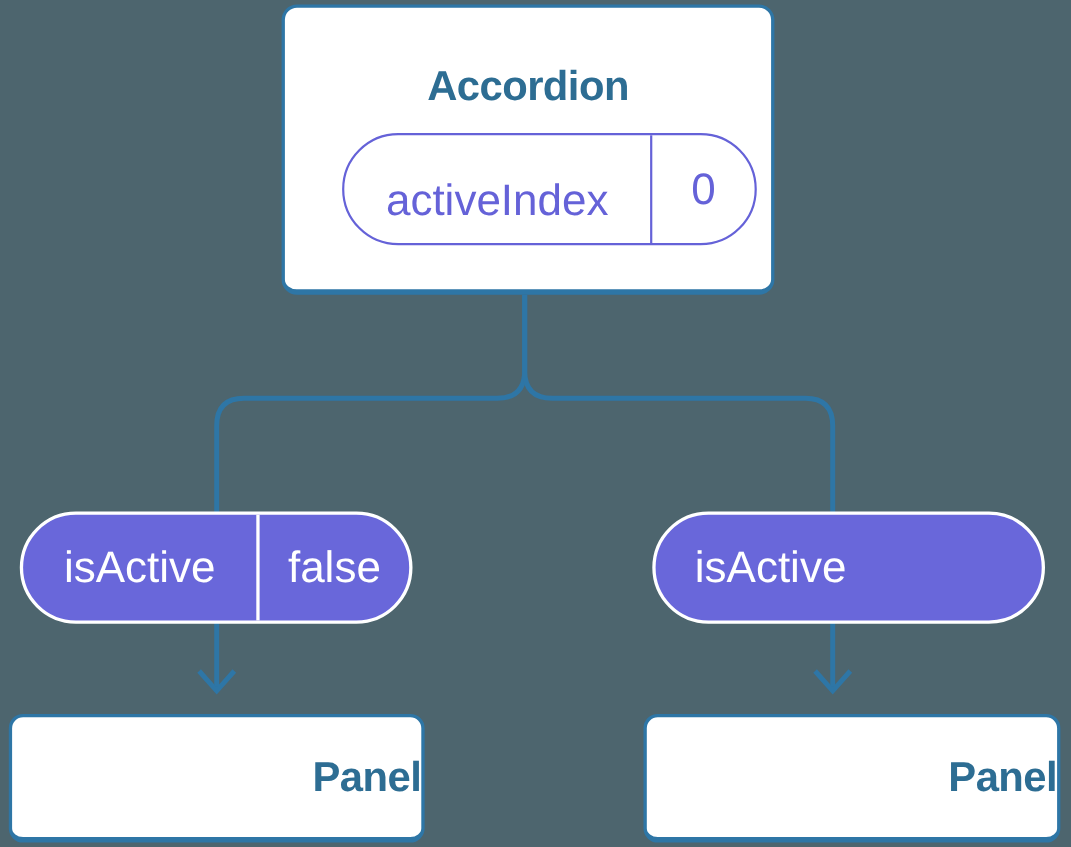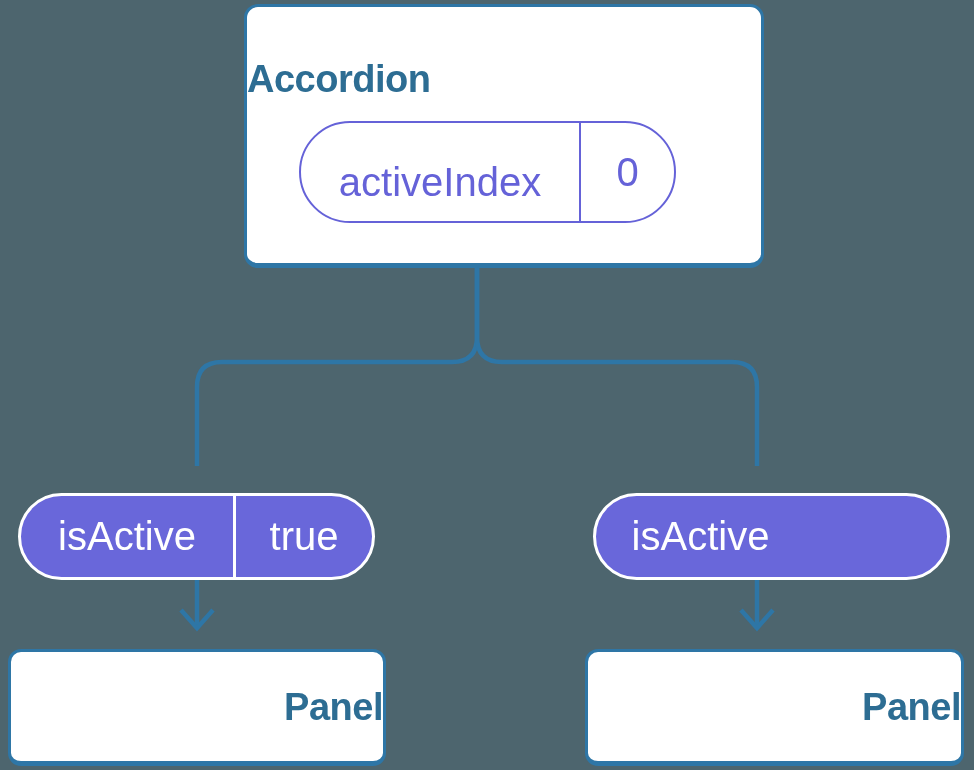--- a/index.html
+++ b/index.html
@@ -34,25 +34,25 @@
     stroke-width: 4.5;
   }
   .card {
     position: absolute;
     background: var(--c-white);
     border: 3px solid var(--c-line);
     border-bottom-width: 5px;
     border-radius: 14px;
   }
   .card.accordion {
-    left: 244px; top: 4px;
-    width: 520px; height: 264px;
+    left: 256px; top: 4px;
+    width: 448px; height: 264px;
     display: flex;
     flex-direction: column;
-    align-items: flex-start;
+    align-items: center;
   }
   .card-title {
     color: var(--c-text);
     font-size: 38px;
     font-weight: 600;
     letter-spacing: -0.5px;
     line-height: 44px;
   }
   .accordion .card-title { margin-top: 50px; }
   .pill {
@@ -72,25 +72,24 @@
     left: 52px; top: 114px;
     width: 377px; height: 102px;
     border: 2.5px solid var(--c-purple);
     color: var(--c-purple);
     background: var(--c-white);
   }
   .pill.outline .pill-name { width: 278px; margin-top: 20px; }
   .pill.outline .pill-value { flex: 1; border-left: 2.5px solid var(--c-purple); }
   .pill.filled {
     position: absolute;
-    width: 357px; height: 87px;
+    width: 357px; height: 102px;
     background: var(--c-pill);
     border: 3px solid var(--c-white);
     color: var(--c-white);
-    margin-top: 28px;
   }
   .pill.filled .pill-value { flex: 1; border-left: 3px solid var(--c-white); }
   .pill.filled.pos-left  { left: 18px;  top: 465px; }
   .pill.filled.pos-left .pill-name  { width: 212px; }
   .pill.filled.pos-right { left: 593px; top: 465px; }
   .pill.filled.pos-right .pill-name { width: 209px; }
   .card.panel {
     display: flex;
     align-items: center;
     justify-content: flex-end;
@@ -118,21 +117,21 @@
   <div class="card accordion">
     <div class="card-title">Accordion</div>
     <div class="pill outline">
       <span class="pill-name">activeIndex</span>
       <span class="pill-value">0</span>
     </div>
   </div>
 
   <div class="pill filled pos-left">
     <span class="pill-name">isActive</span>
-    <span class="pill-value">true</span>
+    <span class="pill-value">false</span>
   </div>
 
   <div class="pill filled pos-right">
     <span class="pill-name">isActive</span>
   </div>
 
   <div class="card panel pos-left">
     <div class="card-title">Panel</div>
   </div>
 

